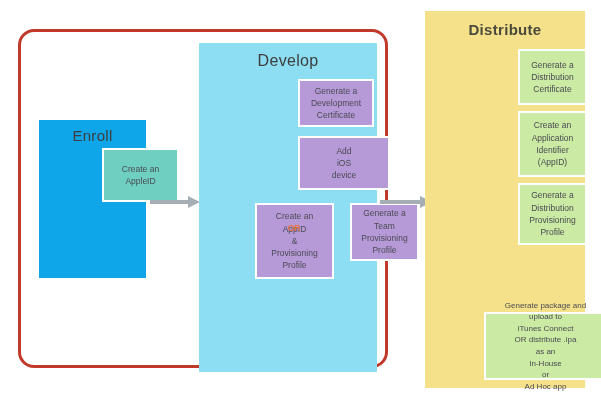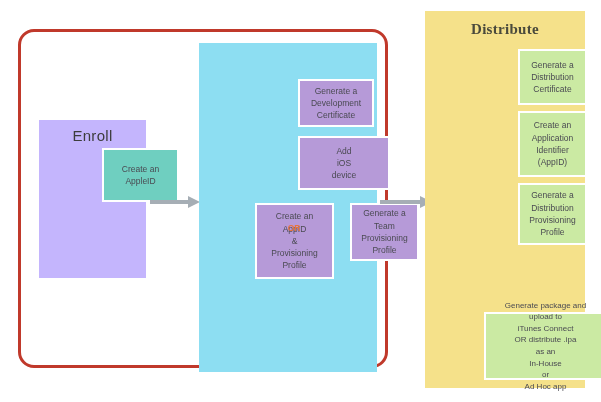--- a/index.html
+++ b/index.html
@@ -32,21 +32,21 @@
   
   .phase {
     position: absolute;
     box-sizing: border-box;
   }
   #phase-enroll {
     left: 39px;
     top: 120px;
     width: 107px;
     height: 158px;
-    background: #c4b5fd;
+    background: #0ea5e9;
   }
   #phase-develop {
     left: 199px;
     top: 43px;
     width: 178px;
     height: 329px;
     background: #8ddef2;
   }
   #phase-distribute {
     left: 425px;
@@ -66,21 +66,20 @@
     font-weight: normal;
     letter-spacing: 0.3px;
   }
   #phase-enroll .phase-title { top: 7px; }
   #phase-develop .phase-title { top: 9px; font-size: 16px; }
   #phase-distribute .phase-title {
     top: 10px;
     font-size: 15px;
     font-weight: bold;
     color: #4a4a3c;
-    font-family: Liberation Serif, serif;
   }
 
   
   .node {
     position: absolute;
     box-sizing: border-box;
     border: 2px solid #ffffff;
     display: flex;
     align-items: center;
     justify-content: center;
@@ -166,20 +165,21 @@
     <div class="node teal" id="node-create-appleid">Create an
 AppleID</div>
   </div>
 
   <div class="arrow" id="arrow-enroll-develop">
     <div class="shaft"></div>
     <div class="head"></div>
   </div>
 
   <div class="phase" id="phase-develop">
+    <div class="phase-title">Develop</div>
     <div class="node purple" id="node-dev-certificate">Generate a
 Development
 Certificate</div>
     <div class="node purple" id="node-add-device">Add
 iOS
 device</div>
     <div class="node purple" id="node-create-appid">Create an AppID
 &amp;
 Provisioning
 Profile</div>

